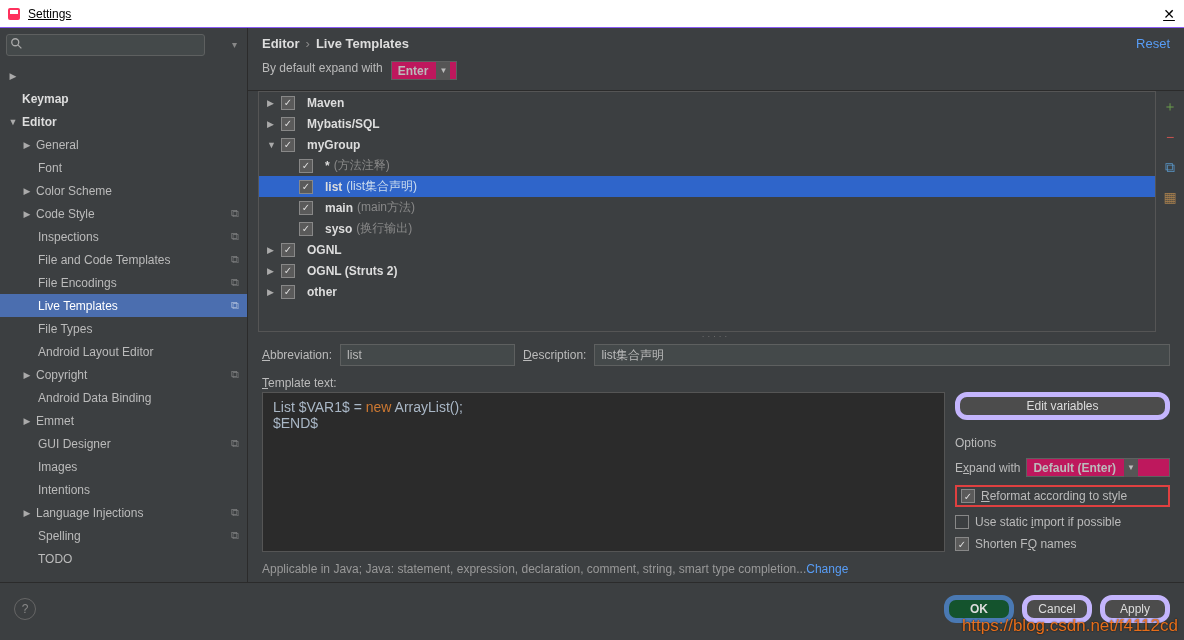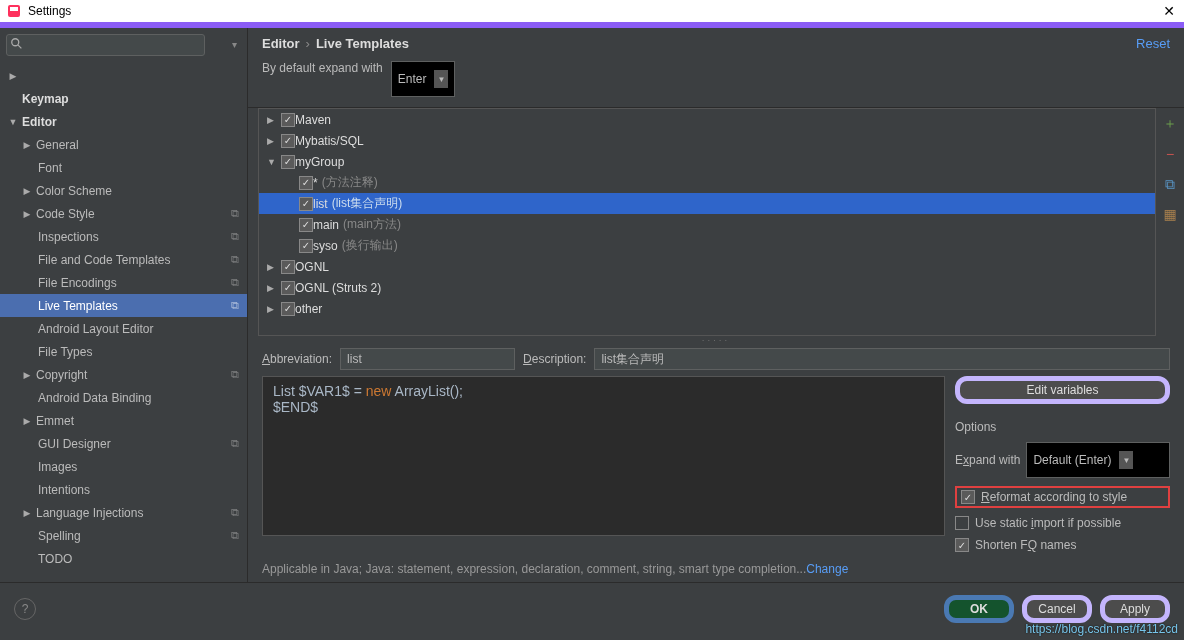--- a/index.html
+++ b/index.html
@@ -1,17 +1,17 @@
 <!DOCTYPE html>
 <html><head>
 <meta charset="utf-8">
 <style>
 * { box-sizing: border-box; margin: 0; padding: 0; font-family: "Segoe UI", Arial, sans-serif; }
 body { background: #3c3f41; color: #bbb; font-size: 12px; width: 1184px; height: 640px; overflow: hidden; position: relative;}
-.titlebar { background: #fff; height: 28px; display: flex; align-items: center; padding: 0 6px; color: #000; font-size: 12px; border-bottom: 6px solid #8b5cf6;}
+.titlebar { background: #fff; height: 28px; display: flex; align-items: center; padding: 0 6px; color: #000; font-size: 12px; border-bottom: 1px solid #8b5cf6; text-decoration: underline;}
 .titlebar .app-icon { width: 16px; height: 16px; margin-right: 6px; display:inline-block;}
 .titlebar .title { flex: 1; }
 .titlebar .close-x { width: 18px; height:18px; display:flex; align-items:center; justify-content:center; font-size:14px; cursor:pointer;}
 .content { display: flex; height: 554px; }
 .sidebar { width: 248px; background: #3c3f41; border-right: 1px solid #2b2b2b; display:flex; flex-direction:column;}
 .search-row { padding: 6px; display:flex; align-items:center; gap:4px;}
 .search-input { flex:1; background:#44494a; border:1px solid #5e6060; border-radius:3px; height:22px; color:#bbb; padding: 0 20px 0 6px; font-size:12px;}
 .search-wrap { position:relative; flex:1;}
 .search-wrap .mag { position:absolute; left:4px; top:3px; width:14px;height:14px;}
 .search-wrap input{ padding-left:22px;}
@@ -24,29 +24,29 @@
 .tree-row .copy-ico { width:16px; opacity:0.5; font-size:11px;}
 .tree-row.bold .label { font-weight:bold; color:#ddd;}
 .indent-1 { padding-left: 20px;}
 .indent-2 { padding-left: 36px;}
 .main { flex:1; background:#3c3f41; display:flex; flex-direction:column; padding:0;}
 .breadcrumb { display:flex; align-items:center; padding: 8px 14px 6px; color:#bbb; font-size:13px;}
 .breadcrumb b { font-weight:bold; color:#ddd;}
 .breadcrumb .sep { padding:0 6px; color:#888;}
 .breadcrumb .reset { margin-left:auto; color:#589df6; cursor:pointer;}
 .expand-row { padding: 4px 14px 10px; display:flex; gap:8px;}
-.select-box { background:#000000; border:1px solid #5e6060; color:#bbb; height:36px; display:flex; align-items:center; padding:0 6px; gap:8px;}
+.select-box { background:#be185d; border:1px solid #5e6060; color:#bbb; height:19px; display:flex; align-items:center; padding:0 6px; gap:8px;font-weight:bold;}
 .select-box .dd { background:#555; width:14px; height:18px; display:flex; align-items:center; justify-content:center; font-size:8px;}
 .template-area { flex:1; display:flex; border-top:1px solid #2b2b2b; min-height:0;}
 .template-tree-wrap{ flex:1; display:flex;}
 .template-tree { flex:1; background:#3c3f41; overflow-y:auto; border:1px solid #555; margin-left:10px;}
 .tt-row { display:flex; align-items:center; height:21px; padding-left:8px; cursor:pointer;}
 .tt-row.sel { background:#2f65ca; color:#fff;}
 .tt-row .exp { width:14px; font-size:9px; color:#aaa;}
-.tt-row .nm { color:#ddd; font-weight:400;}
+.tt-row .nm { color:#ddd; font-weight:700;padding-left:12px;}
 .tt-row .desc { color:#888; padding-left:4px;}
 .tt-row.sel .desc{ color:#cde;}
 .sidebar-actions { width:28px; display:flex; flex-direction:column; align-items:center; gap:10px; padding-top:6px;}
 .act-btn { width:20px; height:20px; display:flex; align-items:center; justify-content:center; cursor:pointer; font-size:14px;}
 .resizer { height:6px; background:#3c3f41; text-align:center; color:#777; font-size:8px; letter-spacing:3px; cursor:ns-resize;}
 .form-row { display:flex; align-items:center; gap:8px; padding:6px 14px;}
 .form-row label { color:#bbb;}
 .txt-input { background:#44494a; border:1px solid #5e6060; height:22px; color:#bbb; padding:0 6px; font-size:12px;}
 .template-text-lbl { padding:4px 14px 2px; color:#bbb;}
 .editor-row { display:flex; padding:0 14px 0 14px; gap:10px;}
@@ -60,21 +60,21 @@
 .checkbox { width:14px; height:14px; background:#5a5a5a; border:1px solid #888; display:inline-flex; align-items:center; justify-content:center; font-size:10px; color:#ddd;}
 .applicable { padding:10px 14px 6px; color:#999;}
 .applicable .change { color:#589df6; cursor:pointer;}
 .footer { height:52px; border-top:1px solid #2b2b2b; display:flex; align-items:center; padding:0 14px; justify-content:space-between;}
 .footer-left { display:flex; align-items:center;}
 .help-btn { width:22px; height:22px; border:1px solid #666; border-radius:50%; color:#888; display:flex; align-items:center; justify-content:center;}
 .footer-right { display:flex; gap:8px;}
 .btn.primary { background:#14532d; border-color:#4a79b3; min-width:70px;}
 .btn.min { min-width:70px;}
 .underline-letter { text-decoration: underline;}
-.watermark { position:absolute; bottom:4px; right:6px; color:#7dd3fc; font-size:12px; opacity:0.9; text-shadow:0 0 2px #000;}
+.watermark { position:absolute; bottom:4px; right:6px; color:#f97316; font-size:17px; opacity:0.9; text-shadow:0 0 2px #000;}
 </style>
 </head>
 <body>
 
 <div class="titlebar">
   <span class="app-icon">
     <svg viewBox="0 0 16 16" width="16" height="16">
         <rect x="2" y="2" width="12" height="12" rx="2" fill="#fe315d"></rect>
         <rect x="4" y="4" width="8" height="4" fill="#fff"></rect>
       </svg>
@@ -133,24 +133,24 @@
         </div>
       <div class="tree-row indent-2">
           <span class="label">File Encodings</span>
           <span class="copy-ico">⧉</span>
         </div>
       <div class="tree-row indent-2 selected">
           <span class="label">Live Templates</span>
           <span class="copy-ico">⧉</span>
         </div>
       <div class="tree-row indent-2">
+          <span class="label">File Types</span>
+        </div>
+      <div class="tree-row indent-2">
           <span class="label">Android Layout Editor</span>
-        </div>
-      <div class="tree-row indent-2">
-          <span class="label">File Types</span>
         </div>
       <div class="tree-row indent-1">
           <span class="expand">▶</span>
           <span class="label">Copyright</span>
           <span class="copy-ico">⧉</span>
         </div>
       <div class="tree-row indent-2">
           <span class="label">Android Data Binding</span>
         </div>
       <div class="tree-row indent-1">
@@ -262,20 +262,21 @@
 
     <div class="resizer">·····</div>
 
     <div class="form-row">
       <label><span class="underline-letter">A</span>bbreviation:</label>
       <input class="txt-input" style="width: 175px;" value="list">
       <label><span class="underline-letter">D</span>escription:</label>
       <input class="txt-input" style="flex: 1 1 0%;" value="list集合声明">
     </div>
 
+    <div class="template-text-lbl"><span class="underline-letter">T</span>emplate text:</div>
 
     <div class="editor-row">
       <div class="code-editor"><span>List $VAR1$ = </span><span class="kw">new</span><span> ArrayList();</span>
 <span>$END$</span></div>
       <div class="right-panel">
         <div class="btn">
             <span>Edit variables</span>
           </div>
         <div class="options-lbl">Options</div>
         <div class="opt-row">

